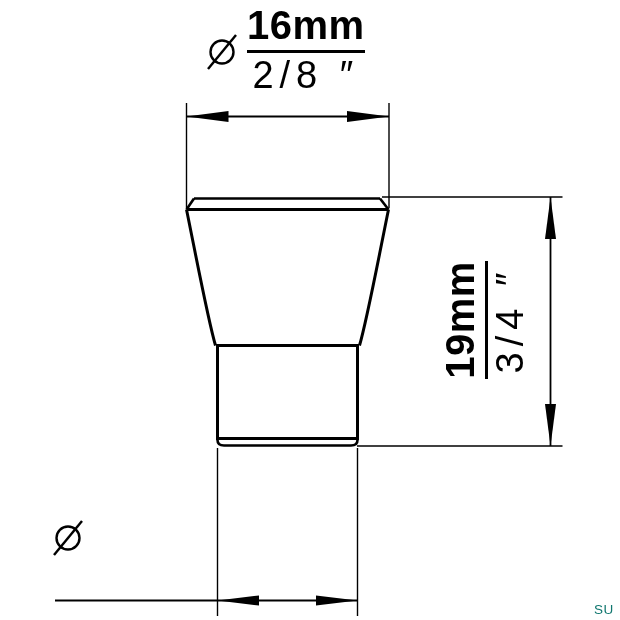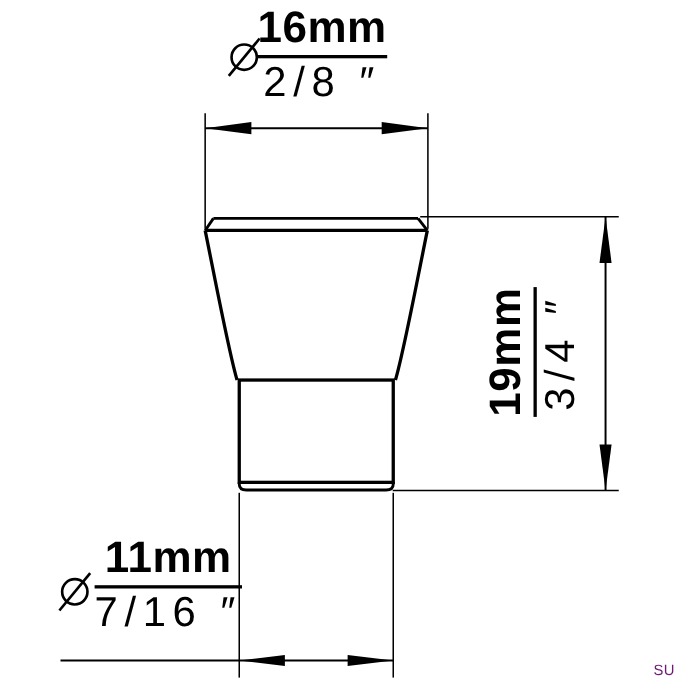--- a/index.html
+++ b/index.html
@@ -31,21 +31,21 @@
   .dia-icon{position:absolute;}
   .height-label-wrap{
     position:absolute;left:427px;top:274px;width:116px;height:92px;
     display:flex;align-items:center;justify-content:center;
     transform:rotate(-90deg);
   }
   .height-label-wrap .frac{position:static;}
   .watermark{
     position:absolute;left:594px;top:602px;
     font-size:13.5px;letter-spacing:0.5px;
-    color:#701a75;
+    color:#0f766e;
   }
 </style>
 </head>
 <body>
 
 <div class="canvas">
 
   <svg class="lines-svg" width="620" height="620" viewBox="0 0 620 620">
 
     <g stroke="#000" fill="none" stroke-width="3">
@@ -88,39 +88,34 @@
       <line x1="55" y1="600.5" x2="357.5" y2="600.5" stroke-width="1.8"></line>
       <polygon points="217.5,600.5 259,595.5 259,605.5" stroke="none"></polygon>
       <polygon points="357.5,600.5 316,595.5 316,605.5" stroke="none"></polygon>
     </g>
   </svg>
 
   <svg class="dia-icon" style="left:200px;top:30px;" width="44" height="44">
     <circle cx="22" cy="22" r="11.5" fill="none" stroke="#000" stroke-width="2.4"></circle>
     <line x1="8" y1="39" x2="36" y2="5" stroke="#000" stroke-width="2.4"></line>
   </svg>
-  <div class="frac" style="left:234px;top:6px;">
+  <div class="frac" style="left:247px;top:6px;">
     <span class="num">16mm</span>
     <span class="bar"></span>
     <span class="den">2/8 ″</span>
   </div>
 
   <div class="height-label-wrap">
     <div class="frac">
       <span class="num">19mm</span>
       <span class="bar"></span>
       <span class="den">3/4 ″</span>
     </div>
   </div>
 
   <svg class="dia-icon" style="left:46px;top:516px;" width="44" height="44">
     <circle cx="22" cy="22" r="11.5" fill="none" stroke="#000" stroke-width="2.4"></circle>
     <line x1="8" y1="39" x2="36" y2="5" stroke="#000" stroke-width="2.4"></line>
   </svg>
-  <div class="frac" style="left:86px;top:488px;">
-    <span class="num">11mm</span>
-    <span class="bar"></span>
-    <span class="den">7/16 ″</span>
-  </div>
 
   <div class="watermark">SU</div>
 
 </div>
 
 </body></html>

